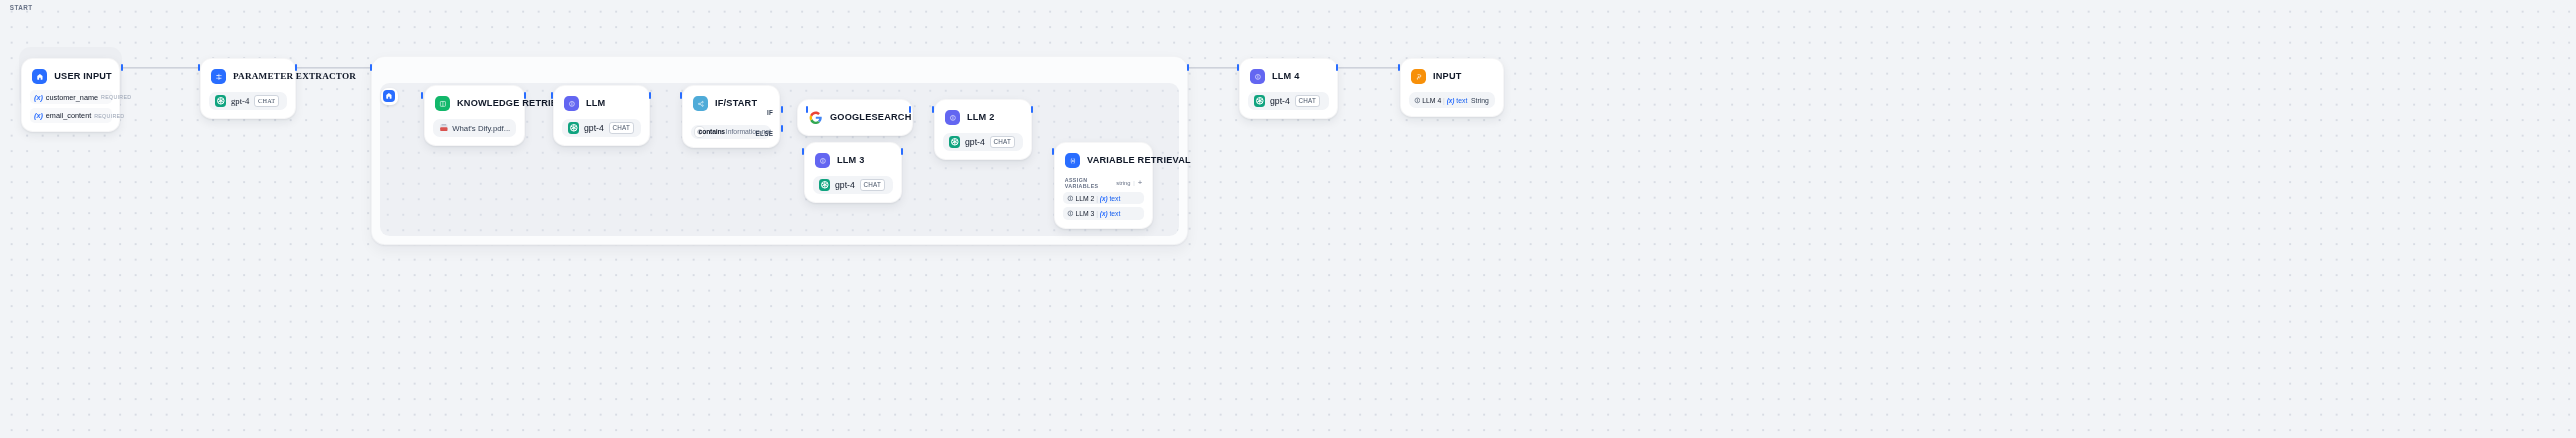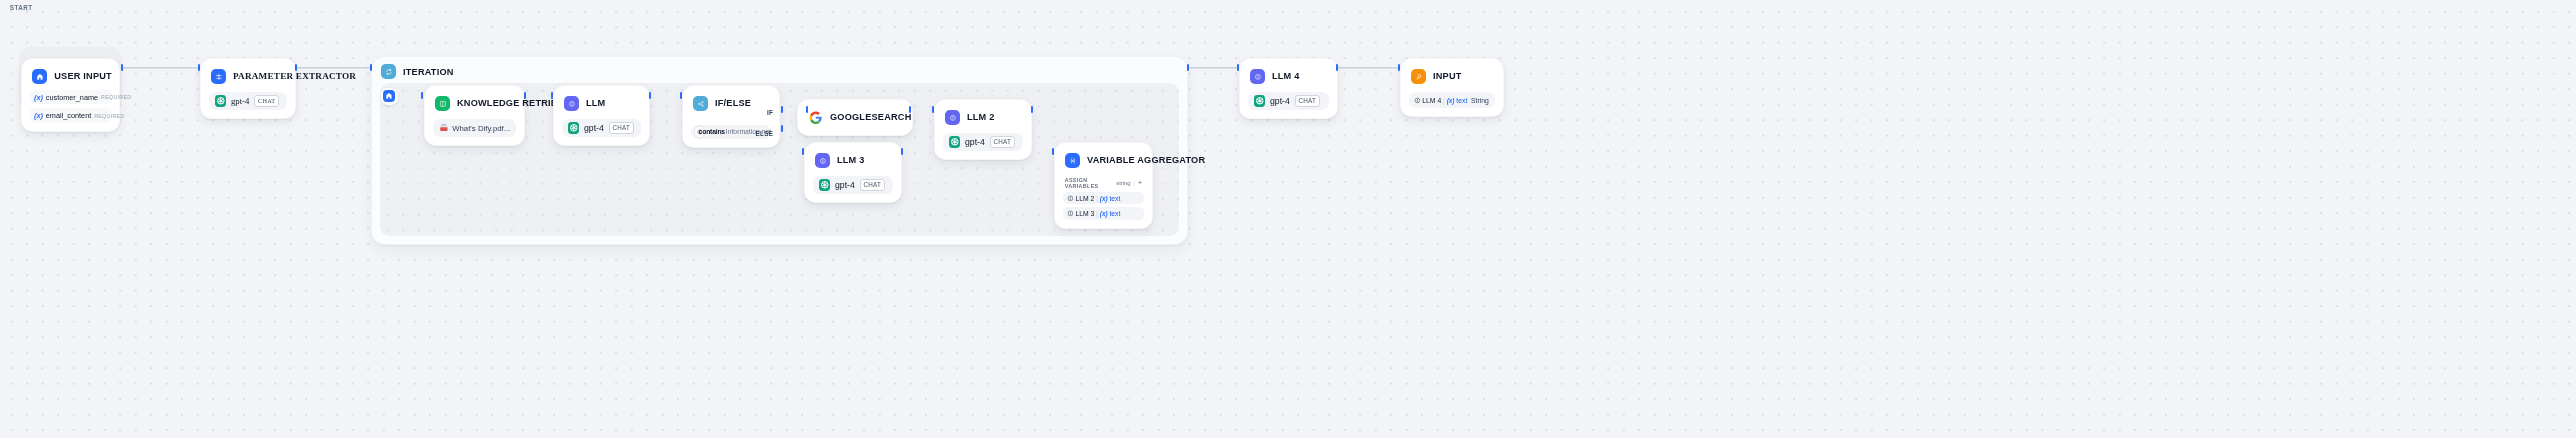--- a/index.html
+++ b/index.html
@@ -268,30 +268,20 @@
             <circle cx="6" cy="6" r="3.4"></circle>
             <path d="M6 2.6v6.8M3 4.3l6 3.4M9 4.3l-6 3.4"></path>
           </svg>
       </span>
       <span class="model-name">gpt-4</span>
       <span class="model-tag">CHAT</span>
     </div>
   </div>
 
   <div id="iteration">
-    <div id="iteration-head">
-      <span class="nicon ic-cyan">
-        <svg class="mini-icon" viewBox="0 0 16 16" fill="none" stroke="#fff" stroke-width="1.3" stroke-linecap="round">
-            <path d="M3.4 7.2A4.6 4.6 0 0 1 11.6 5"></path>
-            <path d="M12.6 8.8A4.6 4.6 0 0 1 4.4 11"></path>
-            <path d="M11.6 2.6V5h-2.4M4.4 13.4V11h2.4"></path>
-          </svg>
-      </span>
-      <span class="node-title">ITERATION</span>
-    </div>
     <div id="iteration-body"></div>
   </div>
 
   <div id="iter-start">
     <span class="dot">
       <svg style="width:7.8px;height:7.8px" viewBox="0 0 16 16" fill="#fff">
           <path d="M8 2.2 2.6 6.4V13a.8.8 0 0 0 .8.8h3V10h3.2v3.8h3a.8.8 0 0 0 .8-.8V6.4z"></path>
         </svg>
     </span>
   </div>
@@ -343,21 +333,21 @@
   <div class="node" id="if-else">
     <div class="node-head">
       <span class="nicon ic-cyan">
         <svg class="mini-icon" viewBox="0 0 16 16" fill="none" stroke="#fff" stroke-width="1.2">
             <circle cx="4.4" cy="8" r="1.5"></circle>
             <circle cx="11.4" cy="4.4" r="1.5"></circle>
             <circle cx="11.4" cy="11.6" r="1.5"></circle>
             <path d="M5.8 7.3 10 5.1M5.8 8.7l4.2 2.2"></path>
           </svg>
       </span>
-      <span class="node-title">IF/ELSE</span>
+      <span class="node-title">IF/START</span>
     </div>
     <span class="branch-label" style="top:23px;">IF</span>
     <div class="cond-row">
       <span class="cond-chip">
         <svg style="width:5.8px;height:5.8px;display:block" viewBox="0 0 12 12" fill="none" stroke="#667085" stroke-width="1.2">
             <circle cx="6" cy="6" r="4.5"></circle>
             <path d="M6 3.8v4.4"></path>
           </svg>
       </span>
       <span class="cond-op">contains</span>
@@ -425,21 +415,21 @@
   </div>
 
   <div class="node" id="variable-aggregator">
     <div class="node-head">
       <span class="nicon ic-blue">
         <svg class="mini-icon" viewBox="0 0 16 16" fill="none" stroke="#fff" stroke-width="1.2" stroke-linecap="round">
             <path d="M5.4 3.2C4 5 4 11 5.4 12.8M10.6 3.2C12 5 12 11 10.6 12.8"></path>
             <path d="M6.6 6.2l2.8 3.6M9.4 6.2l-2.8 3.6"></path>
           </svg>
       </span>
-      <span class="node-title">VARIABLE AGGREGATOR</span>
+      <span class="node-title">VARIABLE RETRIEVAL</span>
     </div>
     <div class="agg-head">
       <span class="agg-title">ASSIGN VARIABLES</span>
       <span class="agg-type">string</span>
       <span class="agg-sep">|</span>
       <span class="agg-plus">+</span>
     </div>
     <div class="agg-row">
       <span>
         <svg style="width:6.8px;height:6.8px;display:block" viewBox="0 0 12 12" fill="none" stroke="#475467" stroke-width="1.1">

